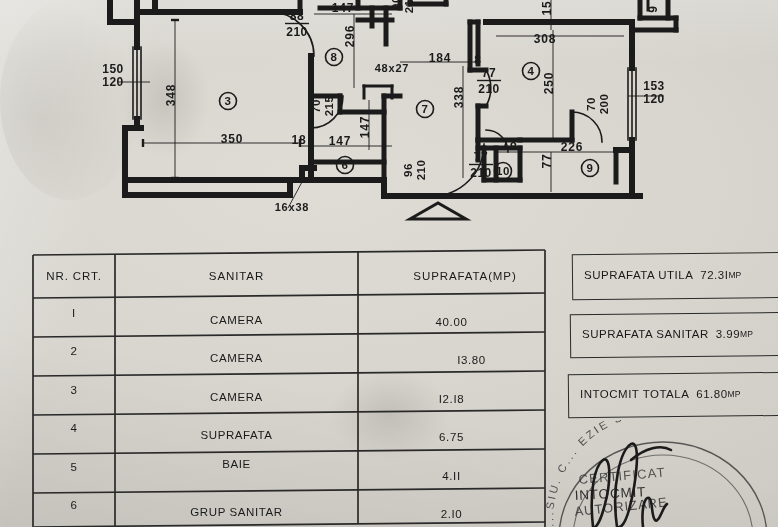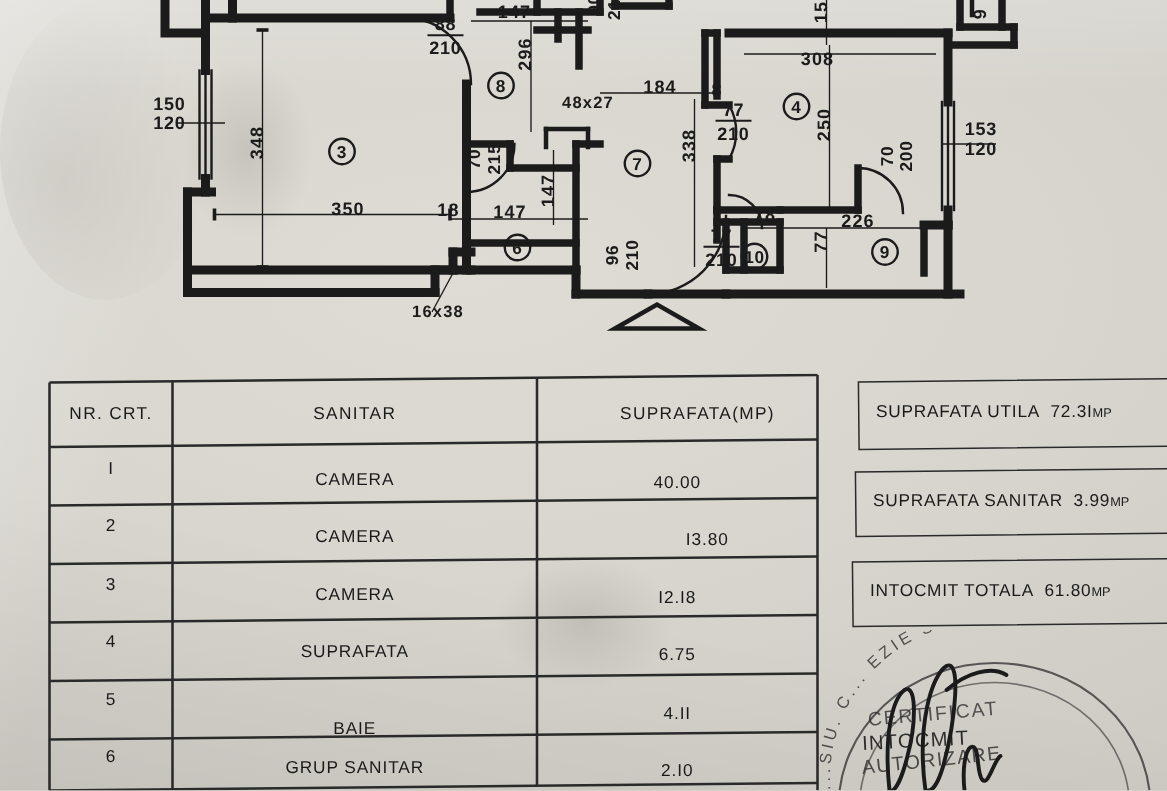--- a/index.html
+++ b/index.html
@@ -335,21 +335,21 @@
       <div class="tbl-cell" style="left: 2px; top: 81px; width: 82px; height: 42px;">2</div>
       <div class="tbl-cell" style="left: 84px; top: 88px; width: 243px; height: 42px;">CAMERA</div>
       <div class="tbl-cell" style="left: 327px; top: 90px; width: 187px; height: 42px; margin-left: 20px;">I3.80</div>
       <div class="tbl-cell" style="left: 2px; top: 119.5px; width: 82px; height: 42px;">3</div>
       <div class="tbl-cell" style="left: 84px; top: 126.5px; width: 243px; height: 42px;">CAMERA</div>
       <div class="tbl-cell" style="left: 327px; top: 128.5px; width: 187px; height: 42px;">I2.I8</div>
       <div class="tbl-cell" style="left: 2px; top: 158px; width: 82px; height: 42px;">4</div>
       <div class="tbl-cell" style="left: 84px; top: 165px; width: 243px; height: 42px;">SUPRAFATA</div>
       <div class="tbl-cell" style="left: 327px; top: 167px; width: 187px; height: 42px;">6.75</div>
       <div class="tbl-cell" style="left: 2px; top: 196.5px; width: 82px; height: 42px;">5</div>
-      <div class="tbl-cell" style="left: 84px; top: 216px; width: 243px; height: 42px;">BAIE</div>
+      <div class="tbl-cell" style="left: 84px; top: 194px; width: 243px; height: 42px;">BAIE</div>
       <div class="tbl-cell" style="left: 327px; top: 205.5px; width: 187px; height: 42px;">4.II</div>
       <div class="tbl-cell" style="left: 2px; top: 235px; width: 82px; height: 42px;">6</div>
       <div class="tbl-cell" style="left: 84px; top: 242px; width: 243px; height: 42px;">GRUP SANITAR</div>
       <div class="tbl-cell" style="left: 327px; top: 244px; width: 187px; height: 42px;">2.I0</div>
     </div>
 </div>
 
 <div id="summary-boxes">
     <div class="sumbox" style="left: 572px; top: 253px; width: 206px; height: 44px;">
       <div style="position: absolute; left: 0px; top: 0px; width: 100%; height: 100%; border: 1.6px solid rgb(42, 42, 42); transform: rotate(-0.6deg); pointer-events: none;"></div>

